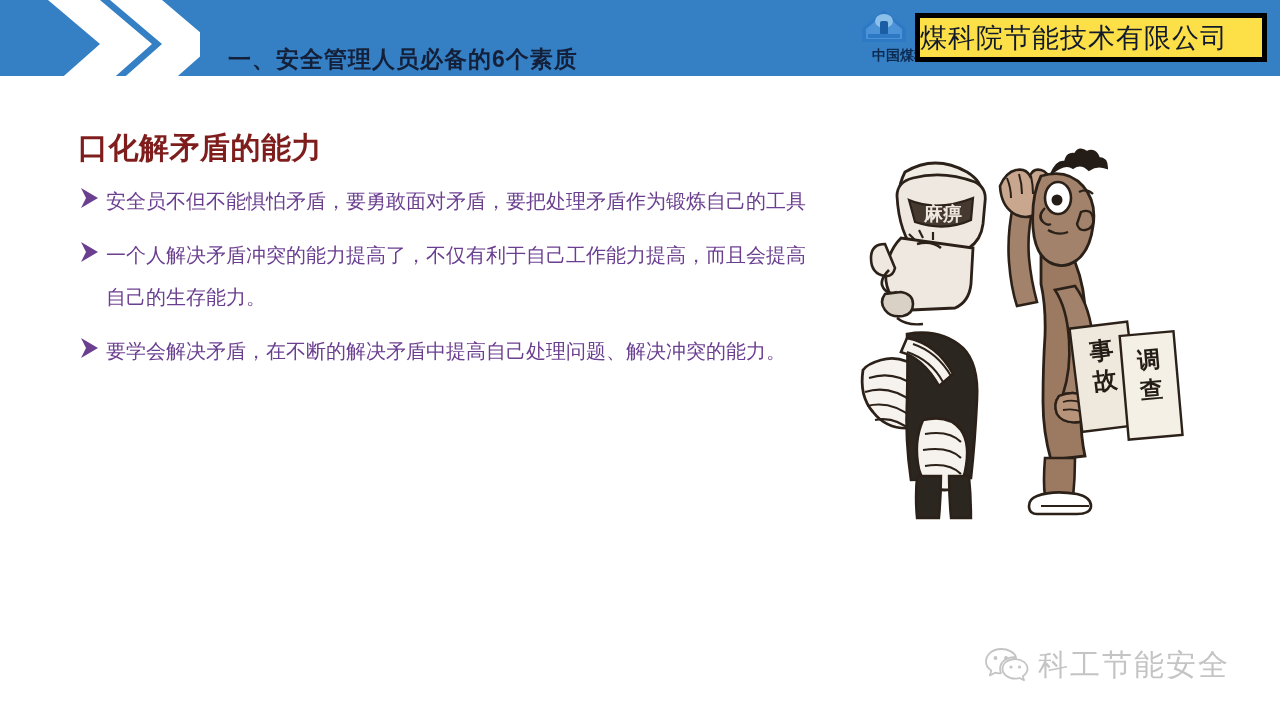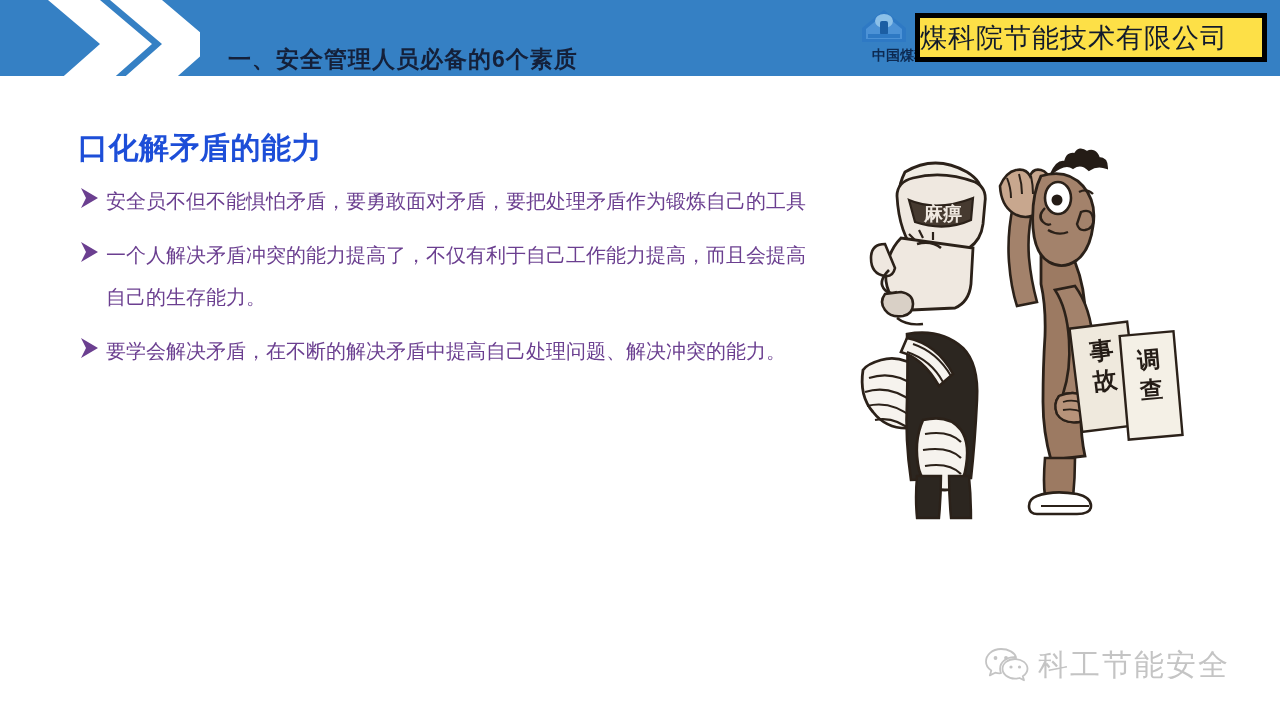--- a/index.html
+++ b/index.html
@@ -101,21 +101,21 @@
   
   .content {
     position: absolute;
     left: 78px;
     top: 128px;
     width: 730px;
   }
   .section-heading {
     font-size: 30px;
     font-weight: bold;
-    color: #1d4ed8;
+    color: #7f1d1d;
     line-height: 40px;
     margin: 0 0 12px 0;
     letter-spacing: 0.5px;
   }
   .bullet-list {
     list-style: none;
     margin: 0;
     padding: 0;
   }
   .bullet-item {

